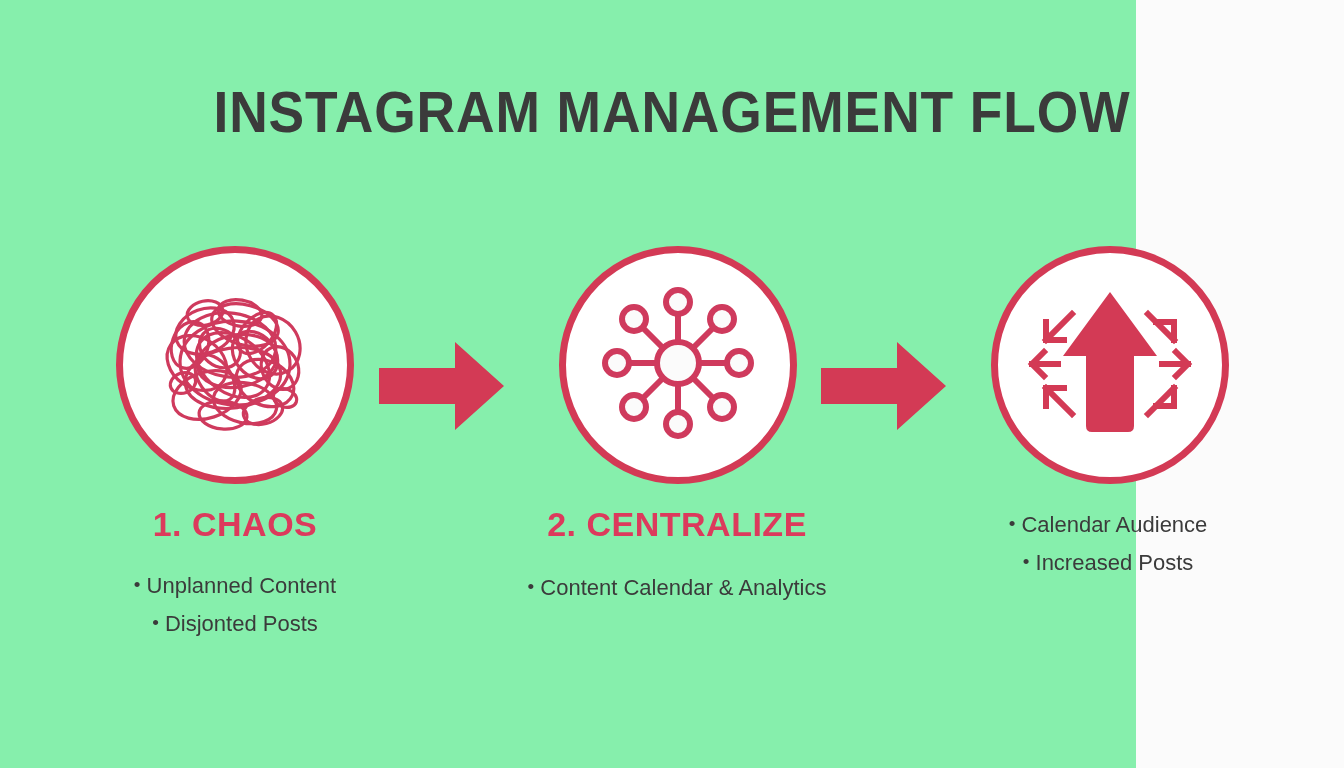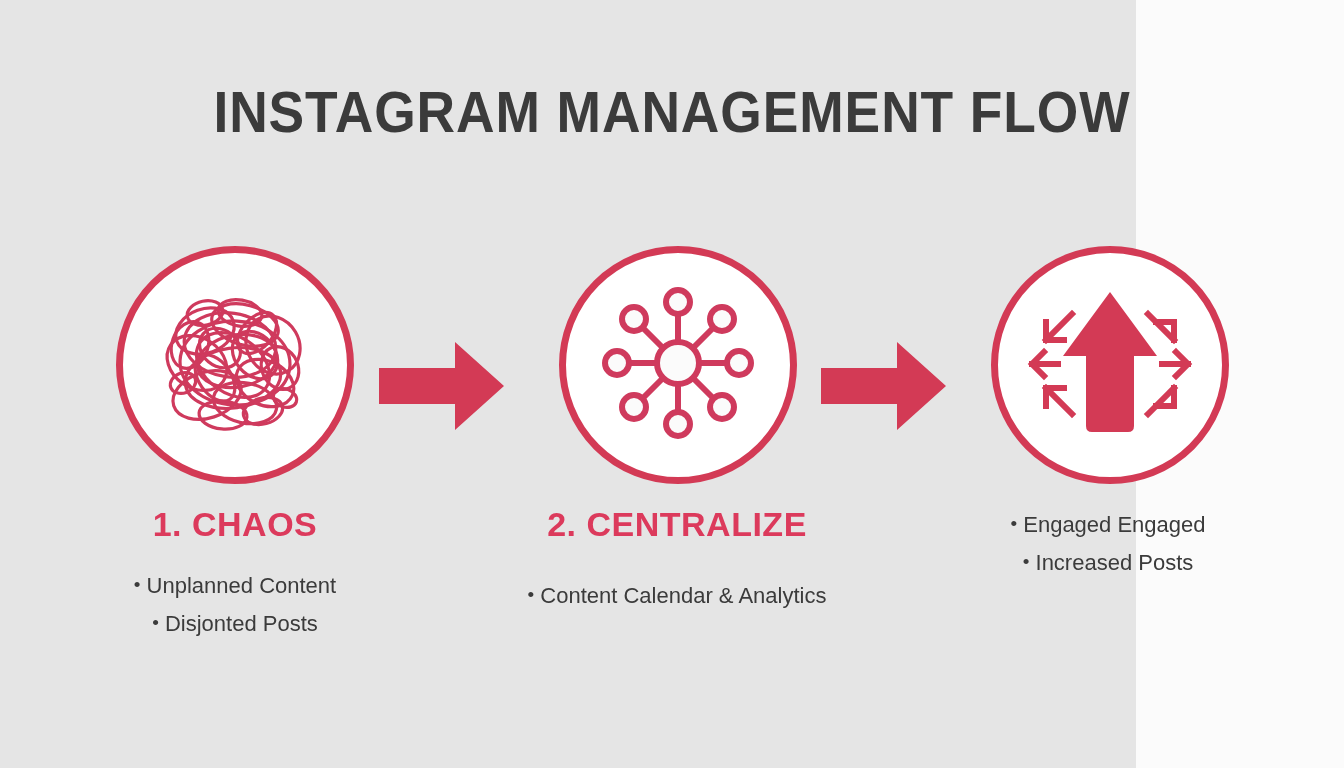--- a/index.html
+++ b/index.html
@@ -10,21 +10,21 @@
     width: 1344px;
     height: 768px;
     background: #fbfbfb;
     font-family: "Liberation Sans", sans-serif;
     overflow: hidden;
   }
   .canvas {
     position: relative;
     width: 1136px;
     height: 768px;
-    background: #e5e5e5;
+    background: #86efac;
   }
 
   
   .title {
     position: absolute;
     top: 78px;
     left: 0;
     width: 1344px;
     text-align: center;
     font-family: "Liberation Sans", sans-serif;
@@ -107,21 +107,21 @@
     font-size: 22px;
     color: #3b3b3b;
     line-height: 37px;
     white-space: nowrap;
   }
   .bullet-item .dot {
     font-size: 19px;
     vertical-align: 2px;
   }
   .column.col2 .bullet-list {
-    margin-top: 32px;
+    margin-top: 24px;
   }
 </style>
 </head>
 <body>
 
 <div class="canvas">
 
   <div class="title">INSTAGRAM MANAGEMENT FLOW</div>
 
   <div class="flow-row">
@@ -240,21 +240,21 @@
           <span class="dot">•</span>
           <span>Content Calendar &amp; Analytics</span>
         </li>
       </ul>
     </div>
 
     <div class="column col3">
       <ul class="bullet-list">
         <li class="bullet-item">
           <span class="dot">•</span>
-          <span>Engaged Engaged</span>
+          <span>Calendar Audience</span>
         </li>
         <li class="bullet-item">
           <span class="dot">•</span>
           <span>Increased Posts</span>
         </li>
       </ul>
     </div>
 
   </div>
 

